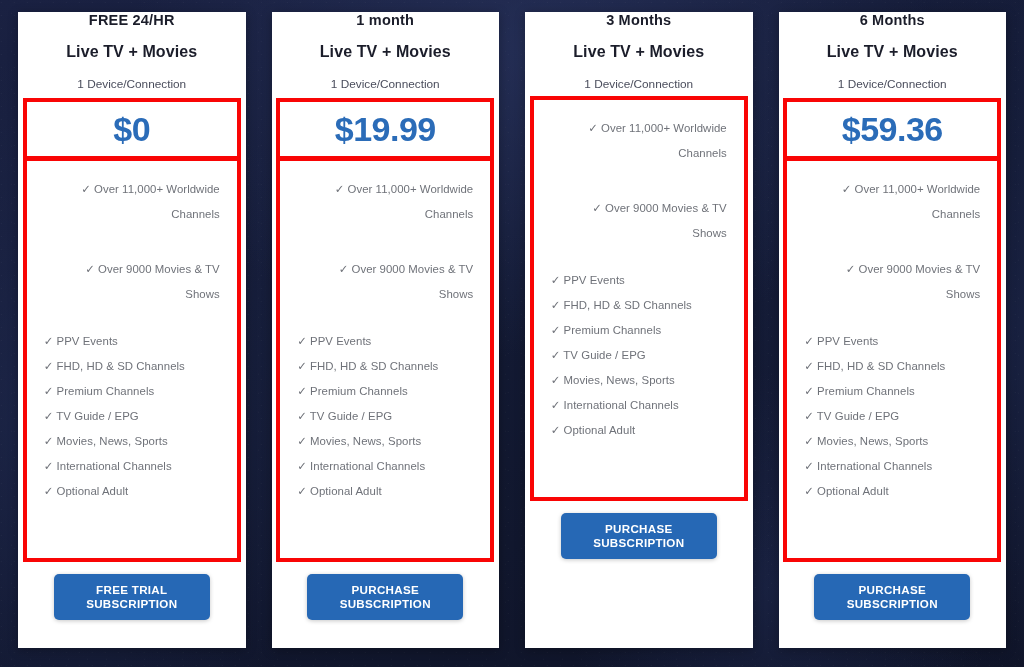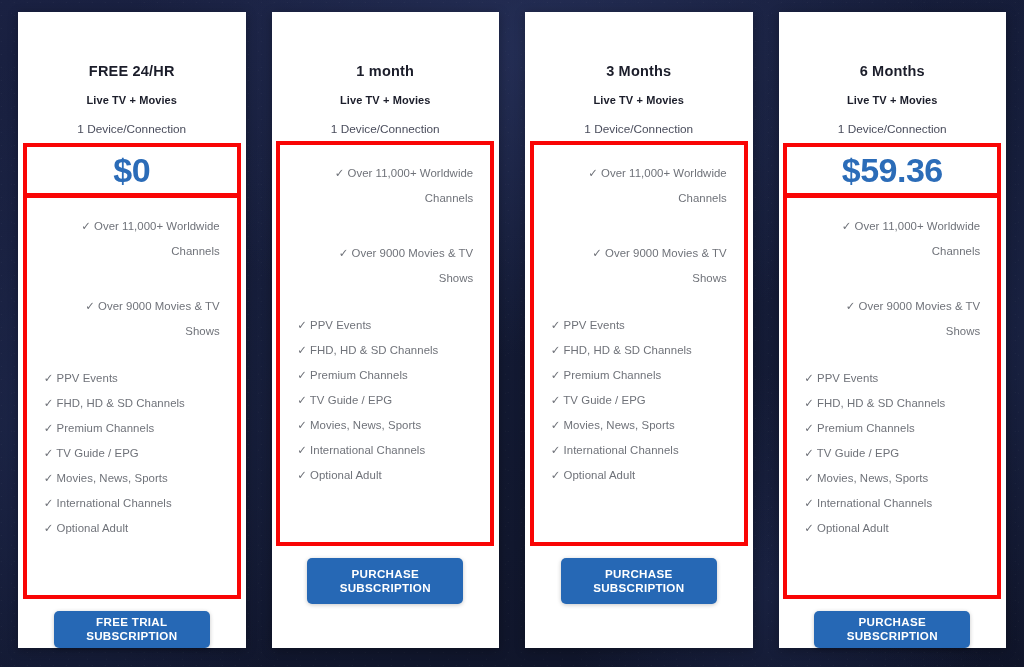--- a/index.html
+++ b/index.html
@@ -54,30 +54,29 @@
     flex: 1 1 0;
     background: #ffffff;
     display: flex;
     flex-direction: column;
     align-items: center;
     box-shadow: 0 2px 10px rgba(0,0,0,0.28);
   }
 
   
   .card-title {
-    margin-top: 51px;
     font-size: 14.5px;
     font-weight: bold;
     color: #1b1d2a;
     letter-spacing: .2px;
     text-align: center;
   }
   .card-subtitle {
     margin-top: 15px;
-    font-size: 11px;
+    font-size: 16px;
     font-weight: bold;
     color: #1b1d2a;
     letter-spacing: .1px;
     text-align: center;
   }
   .card-devices {
     margin-top: 16px;
     font-size: 11.8px;
     color: #4a4d5c;
     text-align: right;
@@ -190,20 +189,24 @@
       <span>FREE TRIAL</span>
       <span>SUBSCRIPTION</span>
     </button>
   </div>
 
   <div class="card">
     <div class="card-title">1 month</div>
     <div class="card-subtitle">Live TV + Movies</div>
     <div class="card-devices">1 Device/Connection</div>
 
+    <div class="price-wrap">
+      <div class="redbox price-box"></div>
+      <div class="price">$19.99</div>
+    </div>
 
     <div class="features-wrap">
       <div class="redbox features-box"></div>
       <div class="feat wide">✓ Over 11,000+ Worldwide Channels</div>
       <div class="feat-gap-a"></div>
       <div class="feat wide">✓ Over 9000 Movies &amp; TV Shows</div>
       <div class="feat-gap-b"></div>
       <div class="feat center">✓ PPV Events</div>
       <div class="feat center">✓ FHD, HD &amp; SD Channels</div>
       <div class="feat center">✓ Premium Channels</div>

